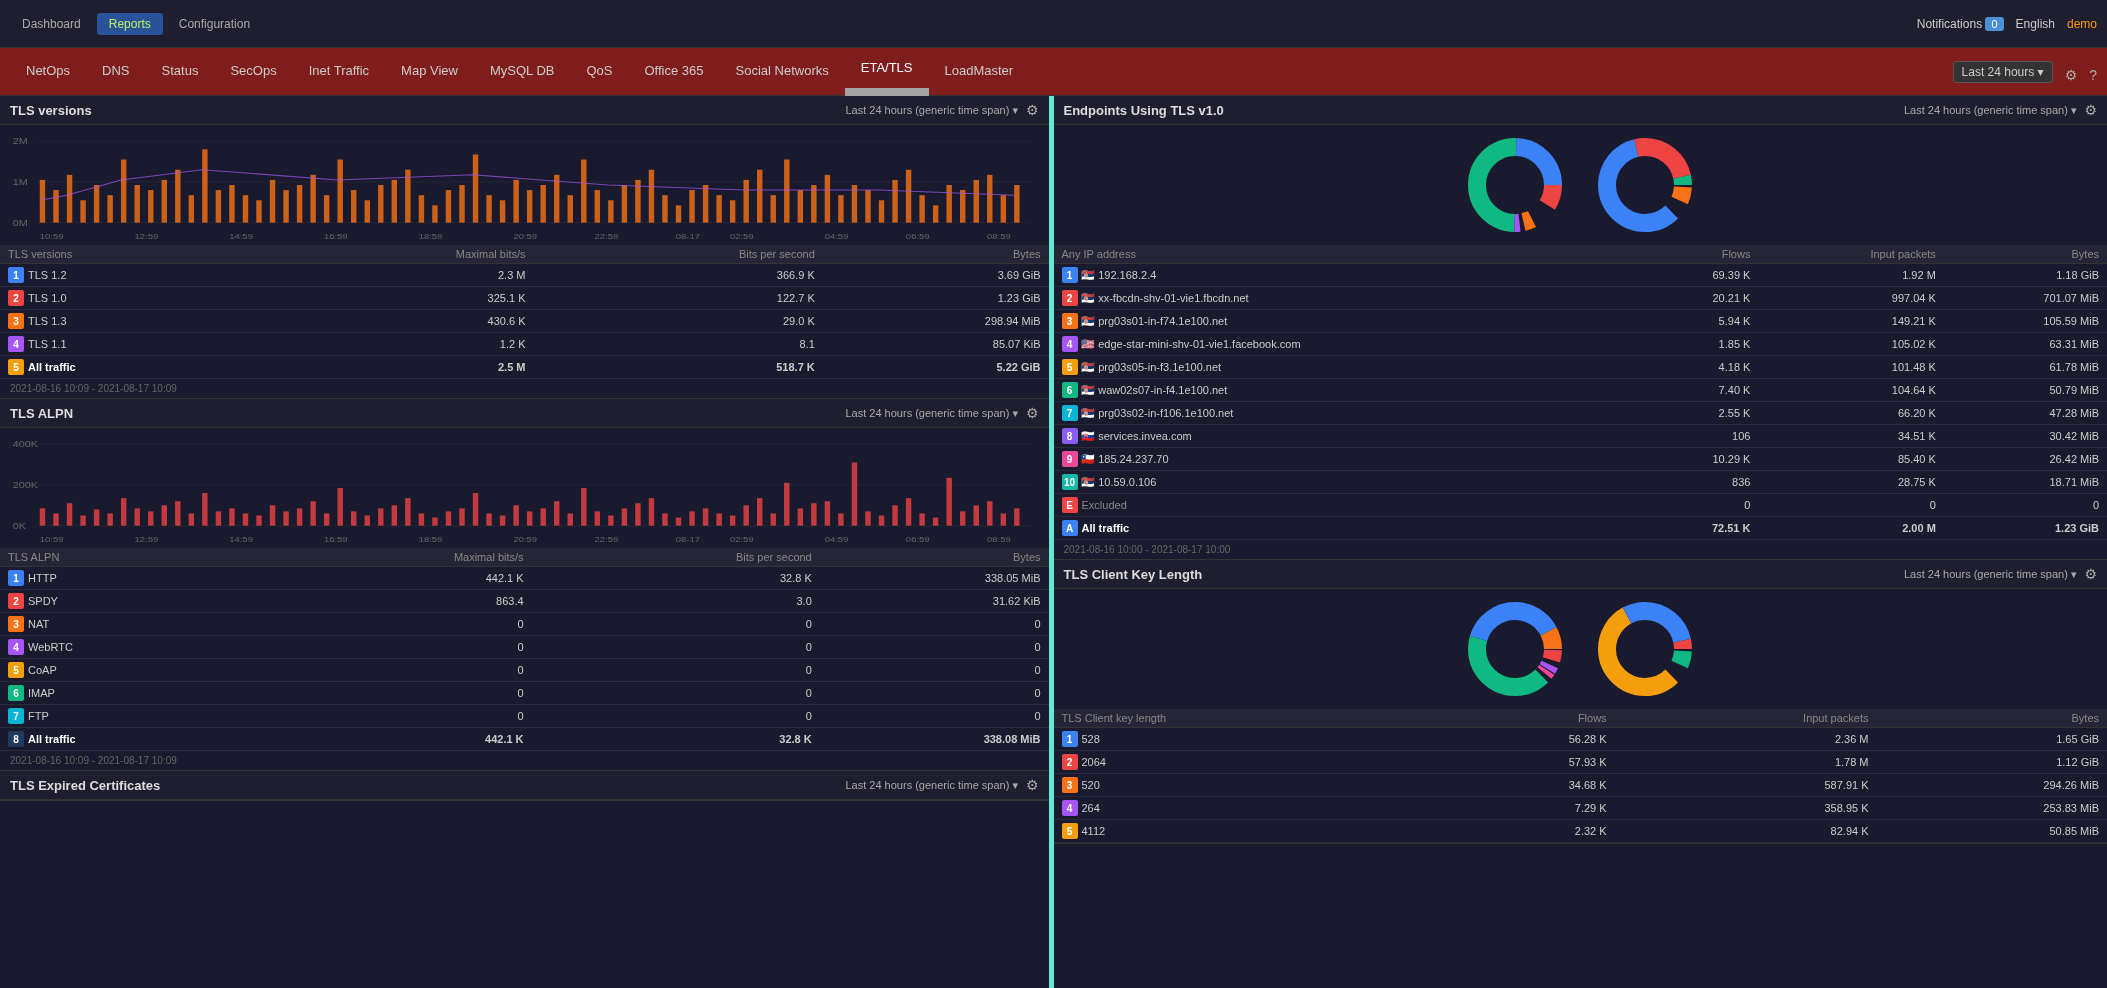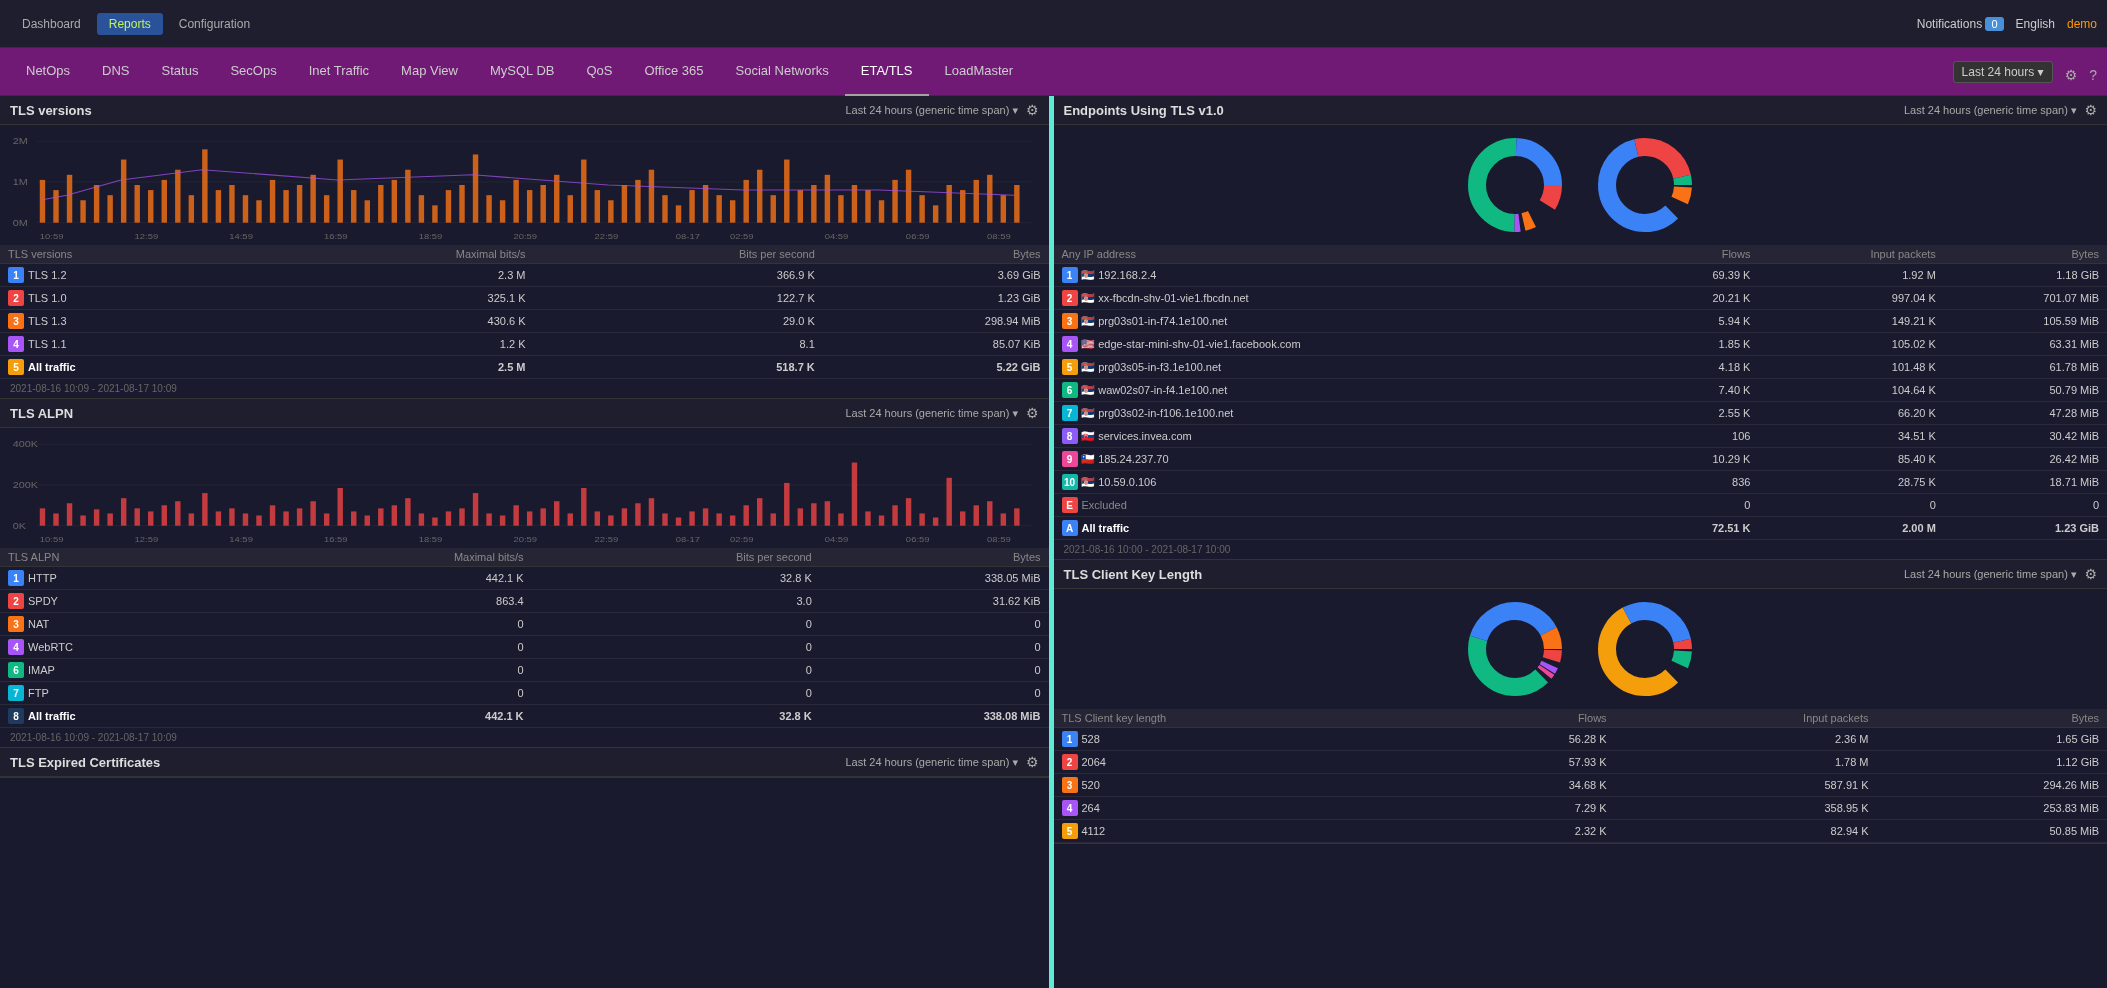--- a/index.html
+++ b/index.html
@@ -13,28 +13,28 @@
     .top-nav-left { display: flex; gap: 4px; }
     .top-nav-item {
       padding: 4px 12px; font-size: 12px; cursor: pointer; color: #aaa; border-radius: 3px;
     }
     .top-nav-item.active { background: #2a5298; color: #bef264; }
     .top-nav-right { margin-left: auto; display: flex; align-items: center; gap: 12px; font-size: 12px; color: #ccc; }
     .notification-badge { background: #4a90d9; color: #fff; border-radius: 3px; padding: 1px 6px; font-size: 11px; }
 
     
     .second-nav {
-      display: flex; align-items: center; background: #701a75; height: 48px; padding: 0 10px;
+      display: flex; align-items: center; background: #7f1d1d; height: 48px; padding: 0 10px;
       border-bottom: 1px solid #333;
     }
     .second-nav-item {
       padding: 0 16px; height: 48px; display: flex; align-items: center; font-size: 13px;
       color: #ccc; cursor: pointer; border-bottom: 2px solid transparent;
     }
-    .second-nav-item.active { color: #fff; border-bottom: 2px solid #a3a3a3; }
+    .second-nav-item.active { color: #fff; border-bottom: 8px solid #a3a3a3; }
     .second-nav-right { margin-left: auto; display: flex; align-items: flex-end; gap: 12px; font-size: 12px; color: #ccc; padding-left: 15px; }
     .time-selector { background: #333; border: 1px solid #555; border-radius: 3px; padding: 3px 8px; color: #ccc; font-size: 12px; cursor: pointer; }
 
     
     .main-content { display: flex; height: calc(100vh - 80px); overflow: hidden; }
     .left-panel { width: 50%; border-right: 5px solid #5eead4; overflow-y: auto; }
     .right-panel { width: 50%; overflow-y: auto; }
 
     
     .panel-section { border-bottom: 1px solid #333; }
@@ -414,20 +414,26 @@
               <td>0</td>
               <td>0</td>
             </tr>
             <tr>
               <td><span class="row-num" style="background: rgb(168, 85, 247);">4</span><span>WebRTC</span></td>
               <td>0</td>
               <td>0</td>
               <td>0</td>
             </tr>
             <tr>
+              <td><span class="row-num" style="background: rgb(245, 158, 11);">5</span><span>CoAP</span></td>
+              <td>0</td>
+              <td>0</td>
+              <td>0</td>
+            </tr>
+            <tr>
               <td><span class="row-num" style="background: rgb(16, 185, 129);">6</span><span>IMAP</span></td>
               <td>0</td>
               <td>0</td>
               <td>0</td>
             </tr>
             <tr>
               <td><span class="row-num" style="background: rgb(6, 182, 212);">7</span><span>FTP</span></td>
               <td>0</td>
               <td>0</td>
               <td>0</td>

